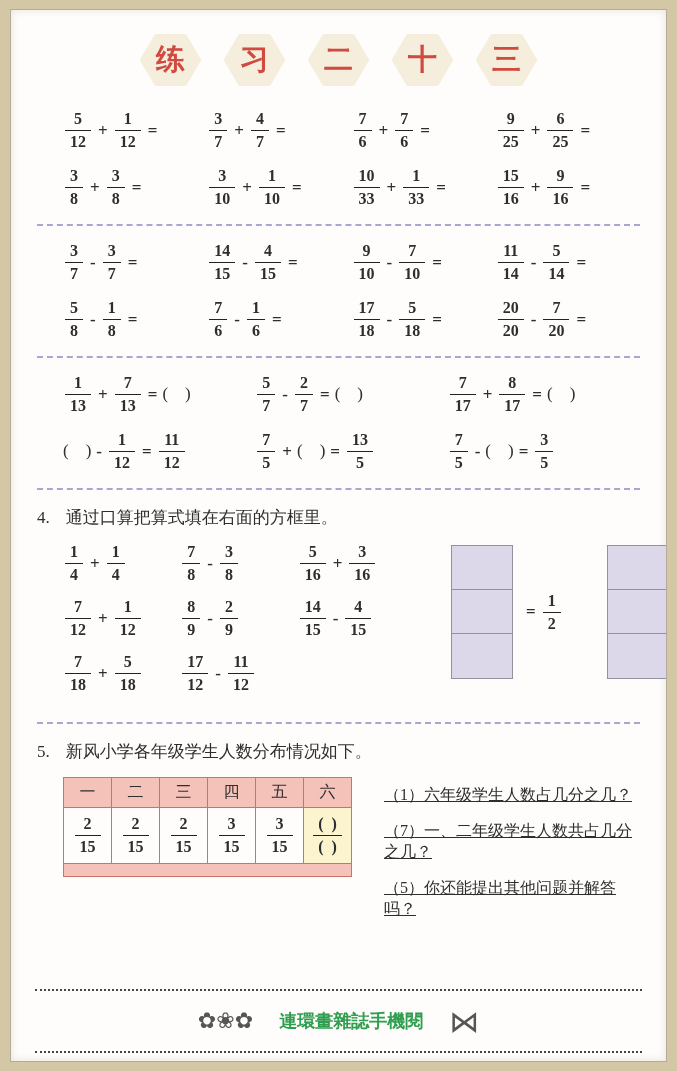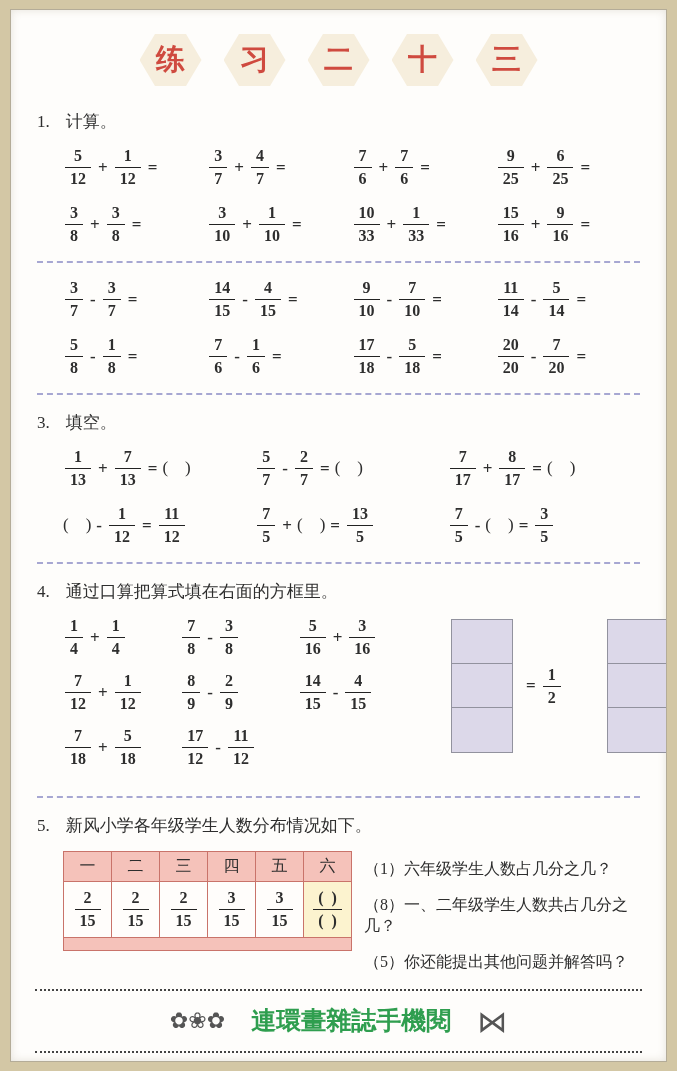--- a/index.html
+++ b/index.html
@@ -66,31 +66,31 @@
 
   
   .s5-body { display:flex; align-items:flex-start; }
   .grade-table { border-collapse:collapse; margin-left:26px; flex:0 0 auto; }
   .grade-table td { border:1.6px solid #c9736a; text-align:center; vertical-align:middle; padding:0; }
   .grade-table .thead td { background:#f5c2ba; width:48px; height:30px; font-size:16px; }
   .grade-table .tbodyrow td { height:56px; background:#fffdfb; }
   .grade-table .tbodyrow td.blank-cell { background:#fcf3cf; }
   .grade-table .strip td { height:13px; background:#f5c2ba; }
   .grade-table .bf { font-size:14px; font-weight:normal; }
-  .questions { font-size:16px; margin-left:12px; padding-top:8px; }
+  .questions { font-size:16px; margin-left:32px; padding-top:8px;text-decoration:underline; }
   .questions .q { margin-bottom:15px; }
 
   
   .footer {
     position:absolute; left:24px; right:24px; bottom:8px; height:64px;
     border-top:2px dotted #444; border-bottom:2px dotted #444;
     display:flex; align-items:center; justify-content:center;
     font-family:"Liberation Sans", sans-serif;
   }
-  .footer-text { text-align:center; font-size:25px; font-weight:bold; line-height:1.25; }
+  .footer-text { text-align:center; font-size:18px; font-weight:bold; line-height:1.25; }
   .ornament { color:#555; font-size:22px; margin:0 26px; }
   .ornament.bow { font-size:30px; }
 </style>
 </head>
 <body>
 
 <div class="frame">
   <div class="page">
 
     <div class="title-row" id="titleRow">
@@ -105,23 +105,20 @@
         </span>
         <span class="hex" style="background: rgb(246, 238, 221);">
           <span class="hex-char" style="color: rgb(207, 74, 63);">十</span>
         </span>
         <span class="hex" style="background: rgb(246, 238, 221);">
           <span class="hex-char" style="color: rgb(207, 74, 63);">三</span>
         </span>
       </div>
 
     <section>
-      <div class="sec-head">
-        <span class="sec-num">1.</span><span class="sec-title">计算。</span>
-      </div>
       <div class="probs cols4">
           <div class="expr-row">
             <div class="expr-cell"><span class="expr"><span class="frac"><span class="num">5</span><span class="den">12</span></span><span class="op">+</span><span class="frac"><span class="num">1</span><span class="den">12</span></span><span class="op">=</span></span></div>
             <div class="expr-cell"><span class="expr"><span class="frac"><span class="num">3</span><span class="den">7</span></span><span class="op">+</span><span class="frac"><span class="num">4</span><span class="den">7</span></span><span class="op">=</span></span></div>
             <div class="expr-cell"><span class="expr"><span class="frac"><span class="num">7</span><span class="den">6</span></span><span class="op">+</span><span class="frac"><span class="num">7</span><span class="den">6</span></span><span class="op">=</span></span></div>
             <div class="expr-cell"><span class="expr"><span class="frac"><span class="num">9</span><span class="den">25</span></span><span class="op">+</span><span class="frac"><span class="num">6</span><span class="den">25</span></span><span class="op">=</span></span></div>
           </div>
           <div class="expr-row">
             <div class="expr-cell"><span class="expr"><span class="frac"><span class="num">3</span><span class="den">8</span></span><span class="op">+</span><span class="frac"><span class="num">3</span><span class="den">8</span></span><span class="op">=</span></span></div>
             <div class="expr-cell"><span class="expr"><span class="frac"><span class="num">3</span><span class="den">10</span></span><span class="op">+</span><span class="frac"><span class="num">1</span><span class="den">10</span></span><span class="op">=</span></span></div>
@@ -146,23 +143,20 @@
             <div class="expr-cell"><span class="expr"><span class="frac"><span class="num">7</span><span class="den">6</span></span><span class="op">-</span><span class="frac"><span class="num">1</span><span class="den">6</span></span><span class="op">=</span></span></div>
             <div class="expr-cell"><span class="expr"><span class="frac"><span class="num">17</span><span class="den">18</span></span><span class="op">-</span><span class="frac"><span class="num">5</span><span class="den">18</span></span><span class="op">=</span></span></div>
             <div class="expr-cell"><span class="expr"><span class="frac"><span class="num">20</span><span class="den">20</span></span><span class="op">-</span><span class="frac"><span class="num">7</span><span class="den">20</span></span><span class="op">=</span></span></div>
           </div>
         </div>
     </section>
 
     <hr class="dash">
 
     <section>
-      <div class="sec-head">
-        <span class="sec-num">3.</span><span class="sec-title">填空。</span>
-      </div>
       <div class="probs cols3">
           <div class="expr-row">
             <div class="expr-cell"><span class="expr"><span class="frac"><span class="num">1</span><span class="den">13</span></span><span class="op">+</span><span class="frac"><span class="num">7</span><span class="den">13</span></span><span class="op">=</span><span class="blank">(  )</span></span></div>
             <div class="expr-cell"><span class="expr"><span class="frac"><span class="num">5</span><span class="den">7</span></span><span class="op">-</span><span class="frac"><span class="num">2</span><span class="den">7</span></span><span class="op">=</span><span class="blank">(  )</span></span></div>
             <div class="expr-cell"><span class="expr"><span class="frac"><span class="num">7</span><span class="den">17</span></span><span class="op">+</span><span class="frac"><span class="num">8</span><span class="den">17</span></span><span class="op">=</span><span class="blank">(  )</span></span></div>
           </div>
           <div class="expr-row">
             <div class="expr-cell"><span class="expr"><span class="blank">(  )</span><span class="op">-</span><span class="frac"><span class="num">1</span><span class="den">12</span></span><span class="op">=</span><span class="frac"><span class="num">11</span><span class="den">12</span></span></span></div>
             <div class="expr-cell"><span class="expr"><span class="frac"><span class="num">7</span><span class="den">5</span></span><span class="op">+</span><span class="blank">(  )</span><span class="op">=</span><span class="frac"><span class="num">13</span><span class="den">5</span></span></span></div>
             <div class="expr-cell"><span class="expr"><span class="frac"><span class="num">7</span><span class="den">5</span></span><span class="op">-</span><span class="blank">(  )</span><span class="op">=</span><span class="frac"><span class="num">3</span><span class="den">5</span></span></span></div>
@@ -238,21 +232,21 @@
             <td><span class="expr"><span class="frac"><span class="num">3</span><span class="den">15</span></span></span></td>
             <td class="blank-cell bf"><span class="expr"><span class="frac"><span class="num">( )</span><span class="den">( )</span></span></span></td>
           </tr>
           <tr class="strip">
             <td colspan="6"></td>
           </tr>
         </tbody>
           </table>
         <div class="questions">
           <div class="q">（1）六年级学生人数占几分之几？</div>
-          <div class="q">（8）一、二年级学生人数共占几分之几？</div>
+          <div class="q">（7）一、二年级学生人数共占几分之几？</div>
           <div class="q">（5）你还能提出其他问题并解答吗？</div>
         </div>
       </div>
     </section>
 
     <div class="footer">
       <span class="ornament">✿❀✿</span>
       <div class="footer-text" id="footerText" style="color: rgb(47, 158, 79);">
         <div>連環畫雜誌手機閱</div>
       </div>

